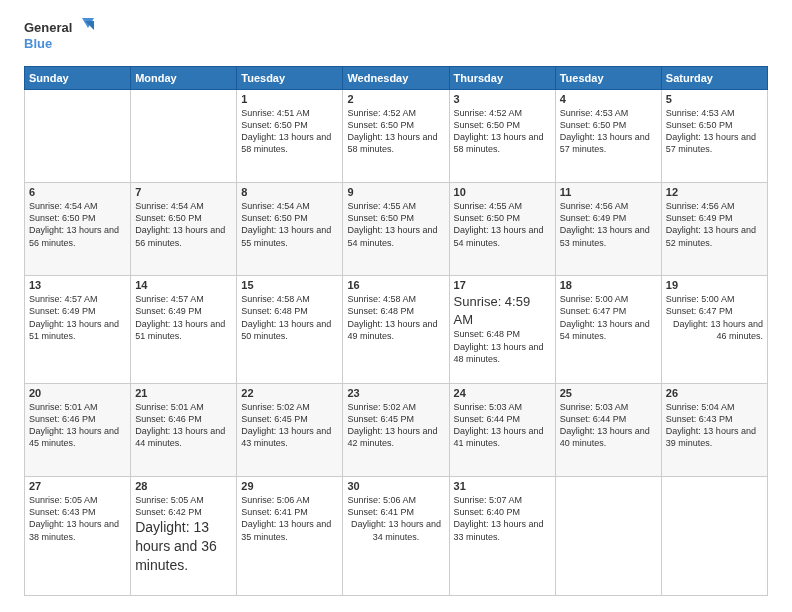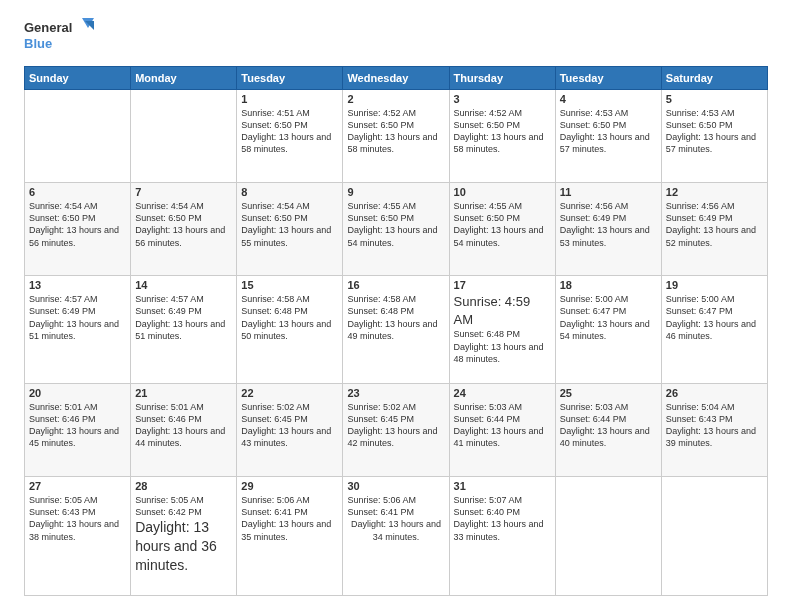--- a/index.html
+++ b/index.html
@@ -221,21 +221,21 @@
           <td>
             <span class="day-num">18</span>
             <div style="font-size: 9px; line-height: 1.35;">Sunrise: 5:00 AM</div>
             <div style="font-size: 9px; line-height: 1.35;">Sunset: 6:47 PM</div>
             <div style="font-size: 9px; line-height: 1.35;">Daylight: 13 hours and 54 minutes.</div>
           </td>
           <td>
             <span class="day-num">19</span>
             <div style="font-size: 9px; line-height: 1.35;">Sunrise: 5:00 AM</div>
             <div style="font-size: 9px; line-height: 1.35;">Sunset: 6:47 PM</div>
-            <div style="font-size: 9px; line-height: 1.35;">Daylight: 13 hours and 46 minutes.</div>
+            <div style="font-size: 9px; line-height: 1.35; text-align: right;">Daylight: 13 hours and 46 minutes.</div>
           </td>
         </tr>
         <tr class="row-even">
           <td>
             <span class="day-num">20</span>
             <div style="font-size: 9px; line-height: 1.35;">Sunrise: 5:01 AM</div>
             <div style="font-size: 9px; line-height: 1.35;">Sunset: 6:46 PM</div>
             <div style="font-size: 9px; line-height: 1.35;">Daylight: 13 hours and 45 minutes.</div>
           </td>
           <td>

